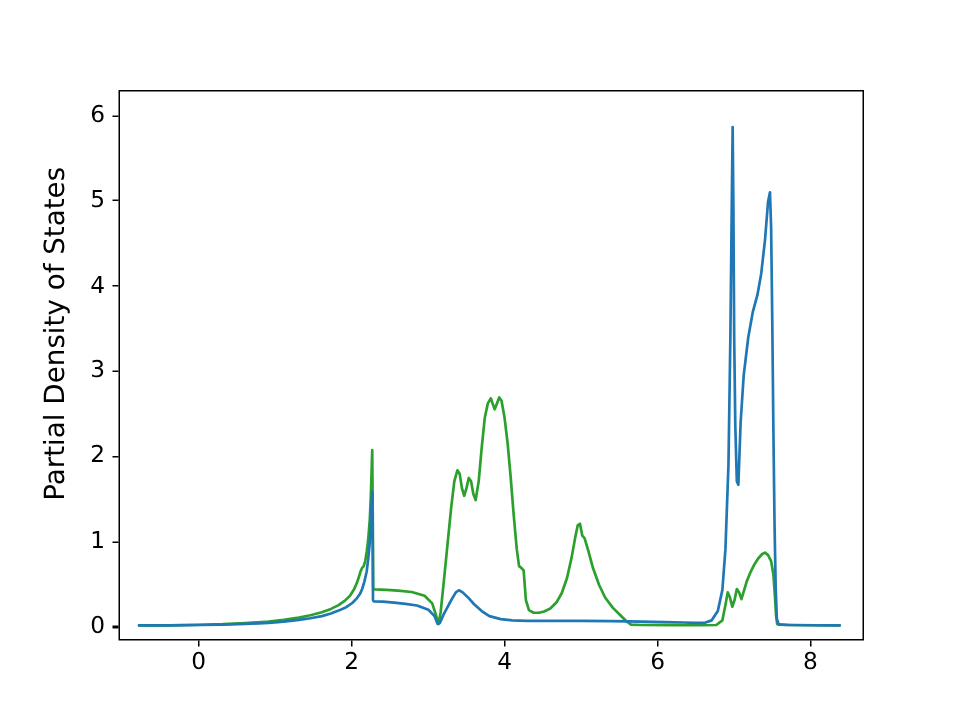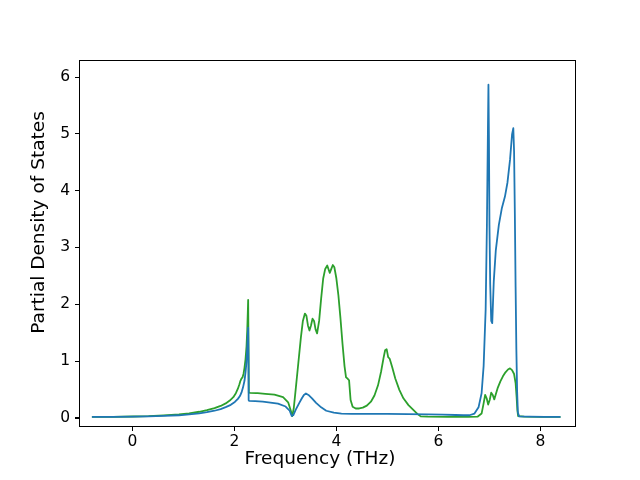--- a/index.html
+++ b/index.html
@@ -53,16 +53,15 @@
       <div class="tickmark xtickmark" style="left: 233.972px; top: 427px;"></div>
       <div class="tick-label xtick-label" style="left: 234.472px; top: 434px;">2</div>
       <div class="tickmark xtickmark" style="left: 335.921px; top: 427px;"></div>
       <div class="tick-label xtick-label" style="left: 336.421px; top: 434px;">4</div>
       <div class="tickmark xtickmark" style="left: 437.869px; top: 427px;"></div>
       <div class="tick-label xtick-label" style="left: 438.369px; top: 434px;">6</div>
       <div class="tickmark xtickmark" style="left: 539.818px; top: 427px;"></div>
       <div class="tick-label xtick-label" style="left: 540.318px; top: 434px;">8</div>
     </div>
 
-  <div id="xlabel">Frequency (THz)</div>
   <div id="ylabel">Partial Density of States</div>
 
 </div>
 
 </body></html>

